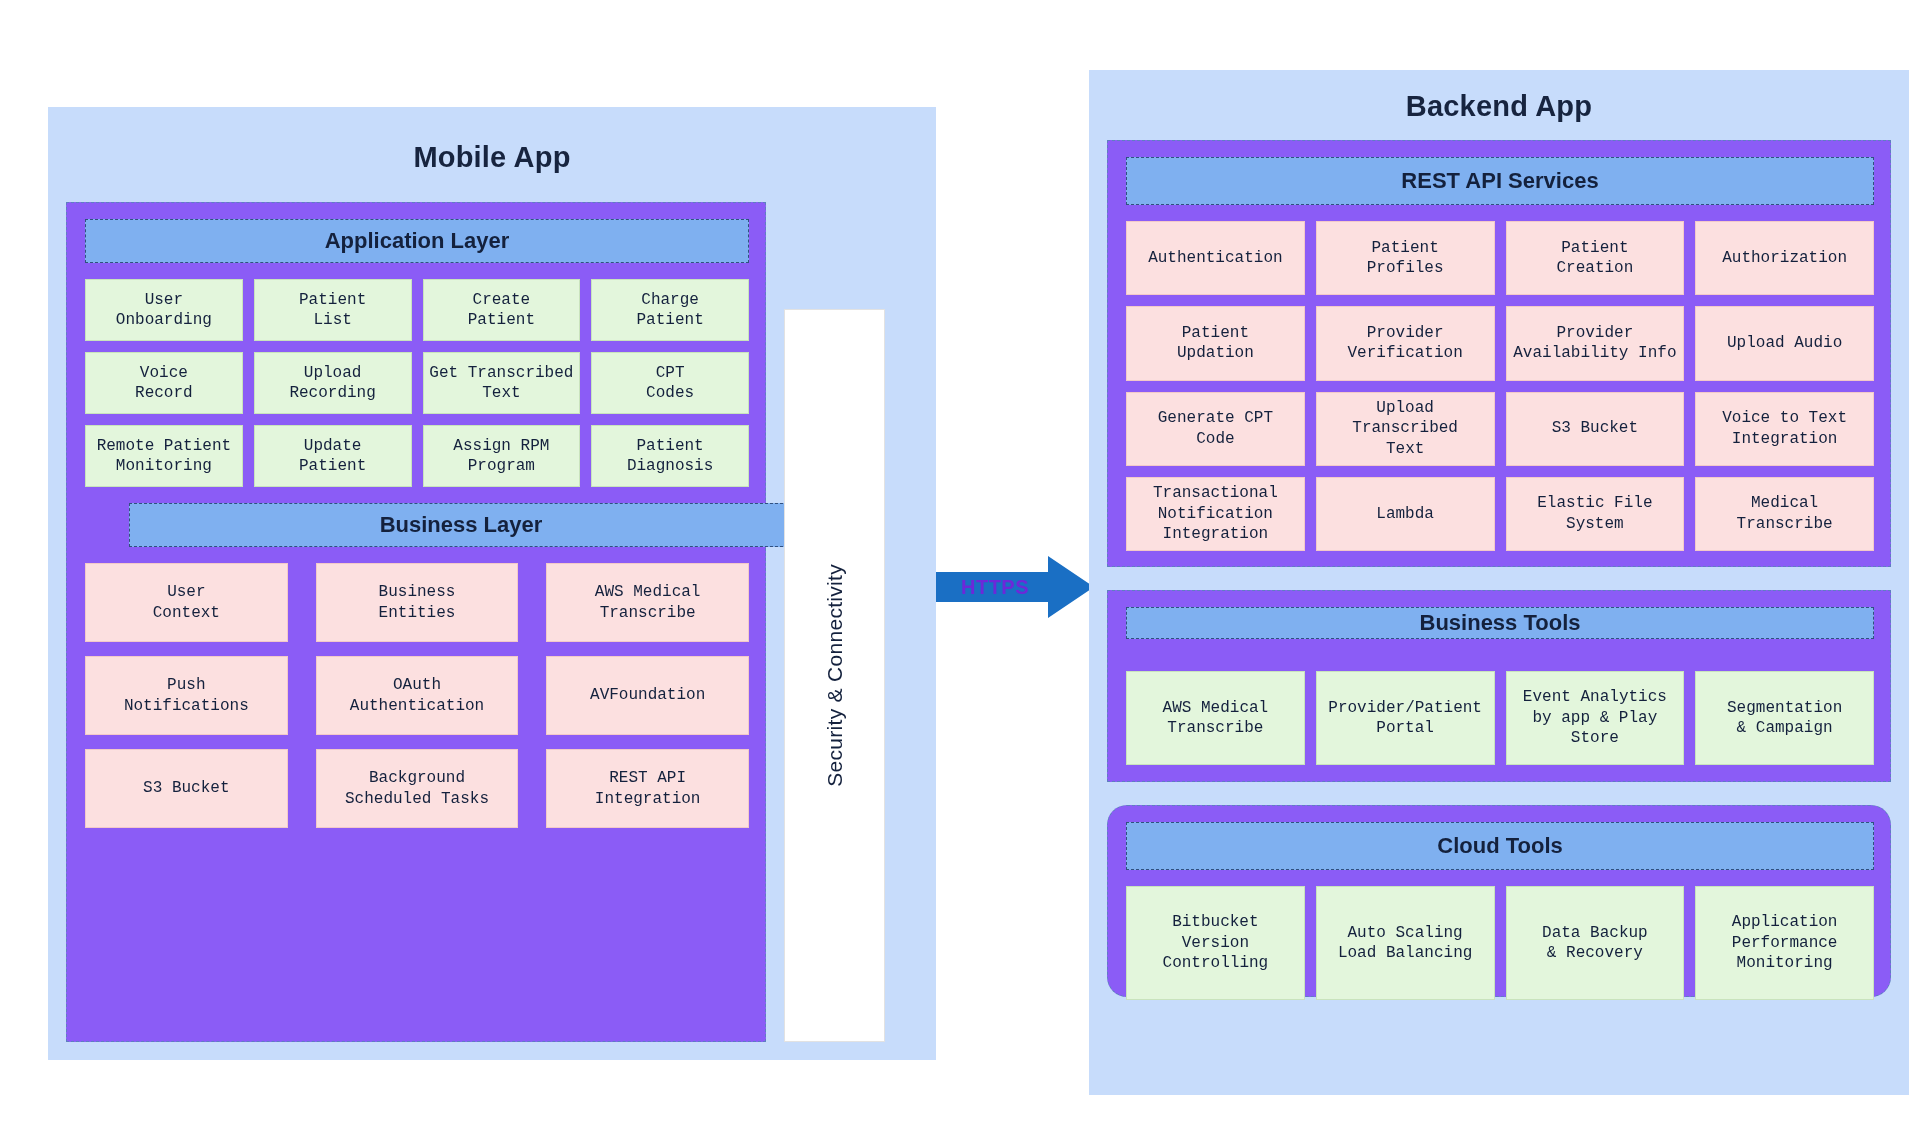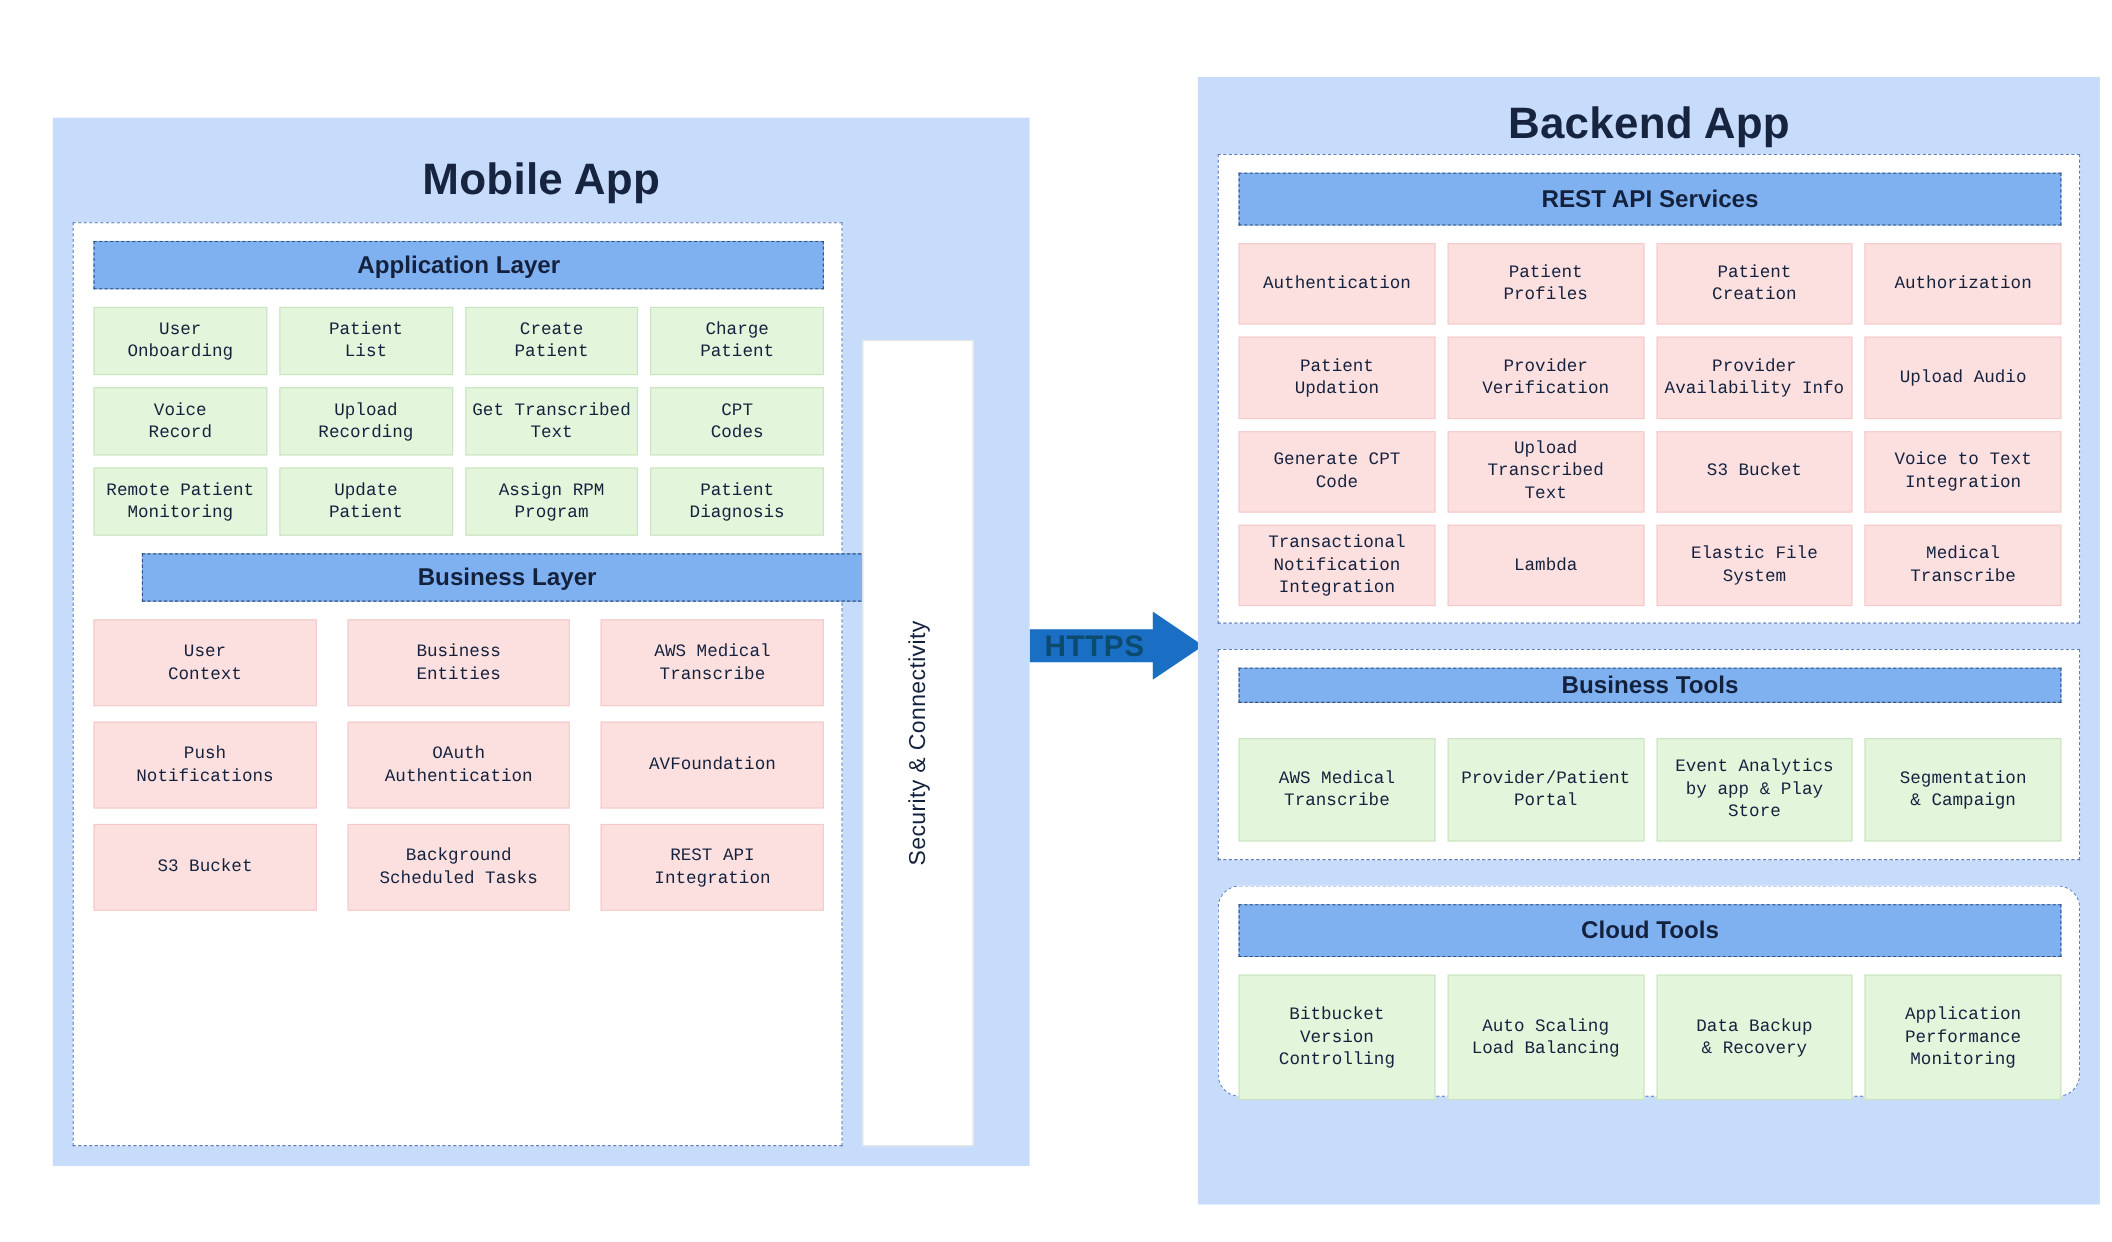--- a/index.html
+++ b/index.html
@@ -38,31 +38,31 @@
 
   #backend-app {
     left: 1089px;
     top: 70px;
     width: 820px;
     height: 1025px;
   }
 
   .app-title {
     text-align: center;
-    font-size: 40px;
+    font-size: 29px;
     font-weight: bold;
     color: #17243f;
     letter-spacing: .2px;
   }
   #mobile-app .app-title { padding-top: 34px; }
   #backend-app .app-title { padding-top: 20px; }
 
   
   .section {
-    background: #ffffff;
+    background: #8b5cf6;
     border: 1.5px dashed #5f7fc0;
     box-sizing: border-box;
     padding: 14px 14px 16px 14px;
   }
 
   
   .bar {
     background: #7fb0f0;
     border: 1.3px dashed #30507f;
     box-sizing: border-box;
@@ -177,23 +177,23 @@
   #https-arrow svg { display: block; }
   #https-label {
     position: absolute;
     left: 936px;
     top: 556px;
     width: 118px;
     height: 62px;
     display: flex;
     align-items: center;
     justify-content: center;
-    font-size: 27px;
+    font-size: 20px;
     font-weight: bold;
-    color: #0c4a6e;
+    color: #6d28d9;
     letter-spacing: .5px;
     pointer-events: none;
   }
 
   
   #rest-section {
     position: absolute;
     left: 18px; top: 70px;
     width: 784px; height: 427px;
   }

